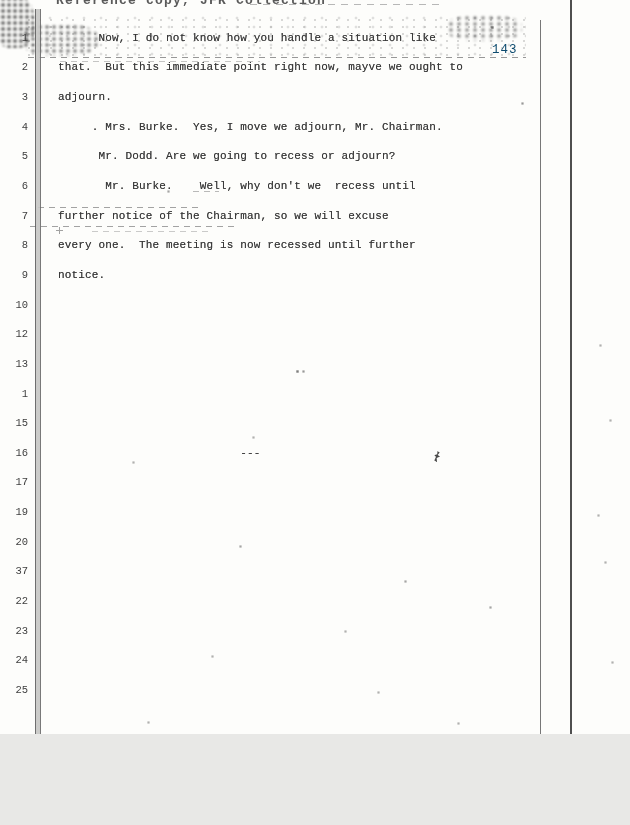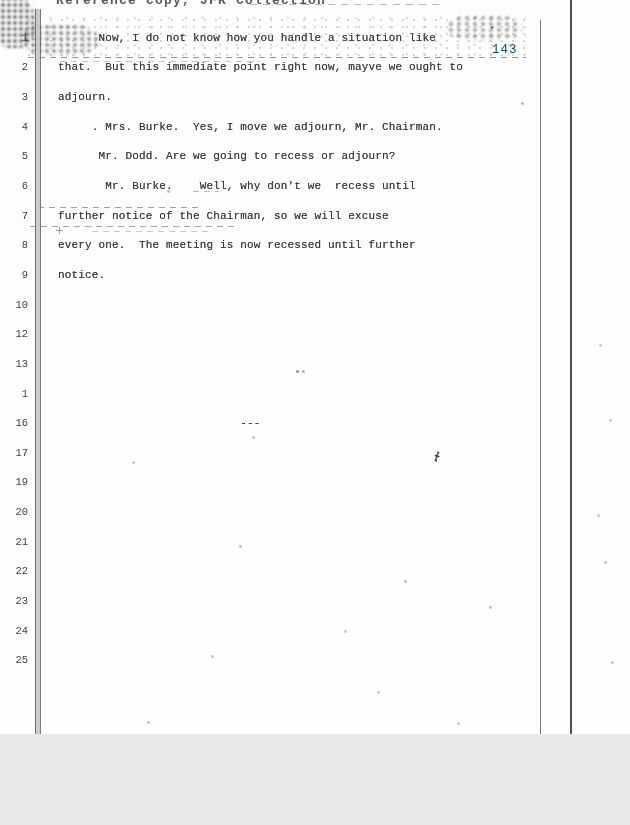--- a/index.html
+++ b/index.html
@@ -163,37 +163,41 @@
       </div>
     <div class="row">
         <span class="ln">13</span>
         <span class="lt"></span>
       </div>
     <div class="row">
         <span class="ln">1</span>
         <span class="lt"></span>
       </div>
     <div class="row">
+        <span class="ln">15</span>
+        <span class="lt"></span>
+      </div>
+    <div class="row">
         <span class="ln">16</span>
         <span class="lt">                           ---</span>
       </div>
     <div class="row">
         <span class="ln">17</span>
         <span class="lt"></span>
       </div>
     <div class="row">
         <span class="ln">19</span>
         <span class="lt"></span>
       </div>
     <div class="row">
         <span class="ln">20</span>
         <span class="lt"></span>
       </div>
     <div class="row">
-        <span class="ln">21</span>
+        <span class="ln">37</span>
         <span class="lt"></span>
       </div>
     <div class="row">
         <span class="ln">22</span>
         <span class="lt"></span>
       </div>
     <div class="row">
         <span class="ln">23</span>
         <span class="lt"></span>
       </div>

